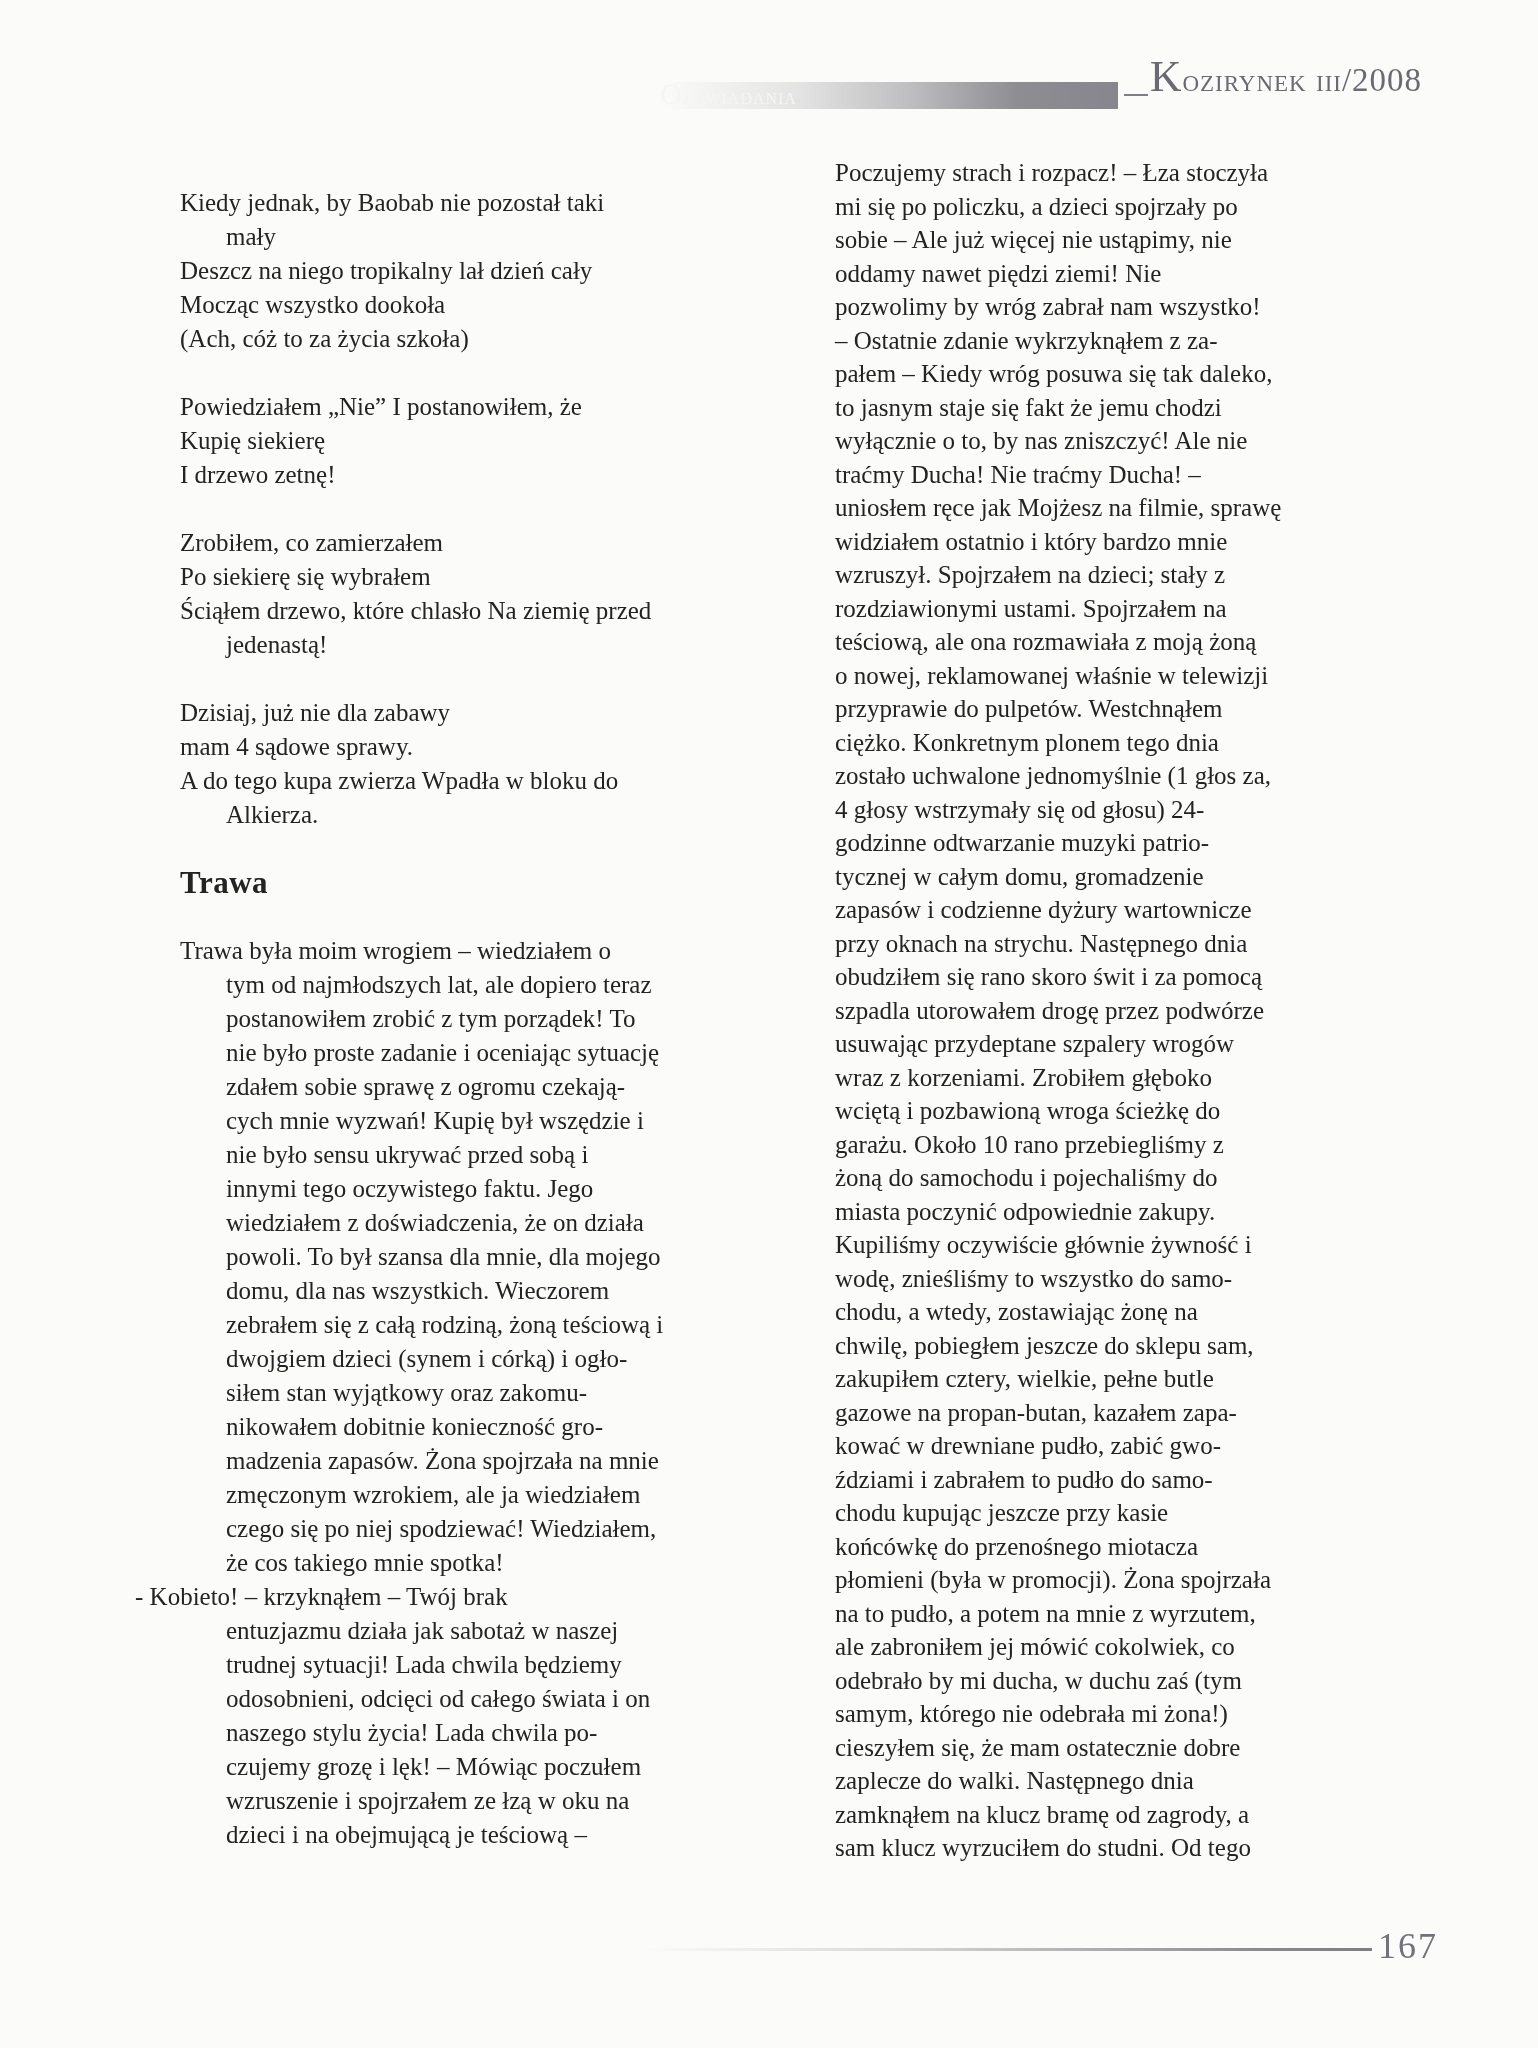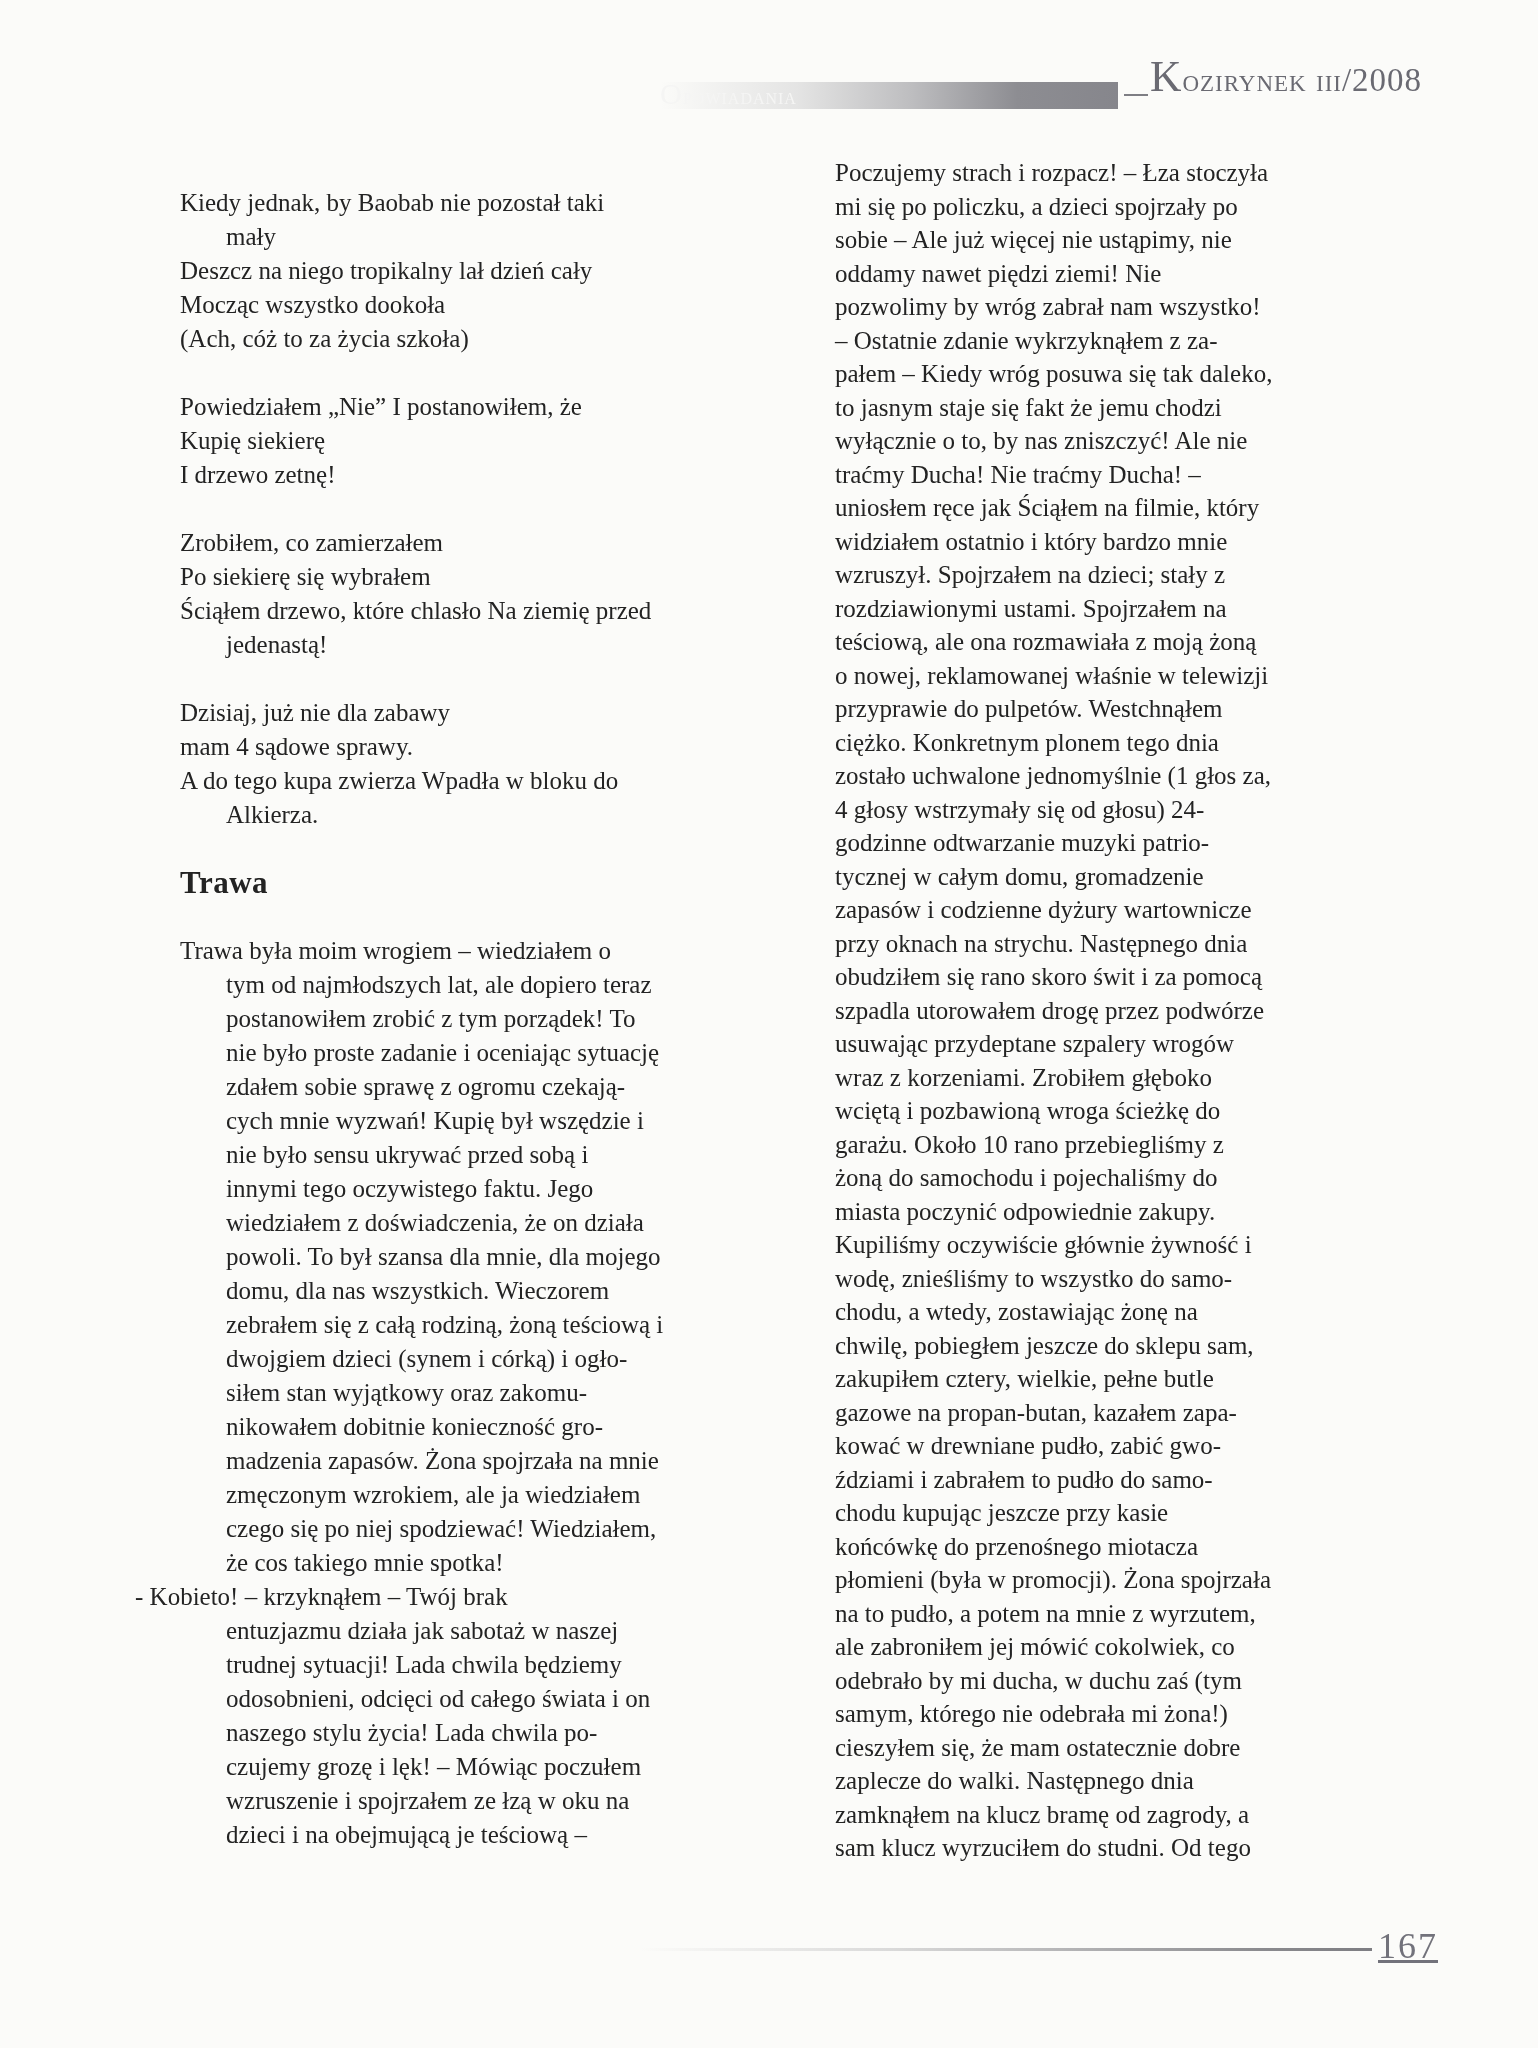--- a/index.html
+++ b/index.html
@@ -55,21 +55,21 @@
   
   .footer-rule{
     position:absolute;left:640px;top:1948px;width:732px;height:3px;
     background:linear-gradient(90deg,
       rgba(138,138,142,0) 0%,
       rgba(138,138,142,0.3) 35%,
       #8a8a8e 85%, #7d7d82 100%);
   }
   .page-number{
     position:absolute;left:1378px;top:1926px;
-    font-size:36px;line-height:40px;color:#72727b;letter-spacing:2px;text-decoration:underline;
+    font-size:36px;line-height:40px;color:#72727b;letter-spacing:2px;
   }
 </style>
 </head>
 <body>
 
 <div class="page">
 
   <div class="section-bar">
     <span class="sc section-label">Opowiadania</span>
   </div>
@@ -134,21 +134,21 @@
       <div class="line flush">Poczujemy strach i rozpacz! – Łza stoczyła</div>
       <div class="line flush">mi się po policzku, a dzieci spojrzały po</div>
       <div class="line flush">sobie – Ale już więcej nie ustąpimy, nie</div>
       <div class="line flush">oddamy nawet piędzi ziemi! Nie</div>
       <div class="line flush">pozwolimy by wróg zabrał nam wszystko!</div>
       <div class="line flush">– Ostatnie zdanie wykrzyknąłem z za-</div>
       <div class="line flush">pałem – Kiedy wróg posuwa się tak daleko,</div>
       <div class="line flush">to jasnym staje się fakt że jemu chodzi</div>
       <div class="line flush">wyłącznie o to, by nas zniszczyć! Ale nie</div>
       <div class="line flush">traćmy Ducha! Nie traćmy Ducha! –</div>
-      <div class="line flush">uniosłem ręce jak Ściąłem na filmie, który</div>
+      <div class="line flush">uniosłem ręce jak Mojżesz na filmie, sprawę</div>
       <div class="line flush">widziałem ostatnio i który bardzo mnie</div>
       <div class="line flush">wzruszył. Spojrzałem na dzieci; stały z</div>
       <div class="line flush">rozdziawionymi ustami. Spojrzałem na</div>
       <div class="line flush">teściową, ale ona rozmawiała z moją żoną</div>
       <div class="line flush">o nowej, reklamowanej właśnie w telewizji</div>
       <div class="line flush">przyprawie do pulpetów. Westchnąłem</div>
       <div class="line flush">ciężko. Konkretnym plonem tego dnia</div>
       <div class="line flush">zostało uchwalone jednomyślnie (1 głos za,</div>
       <div class="line flush">4 głosy wstrzymały się od głosu) 24-</div>
       <div class="line flush">godzinne odtwarzanie muzyki patrio-</div>

